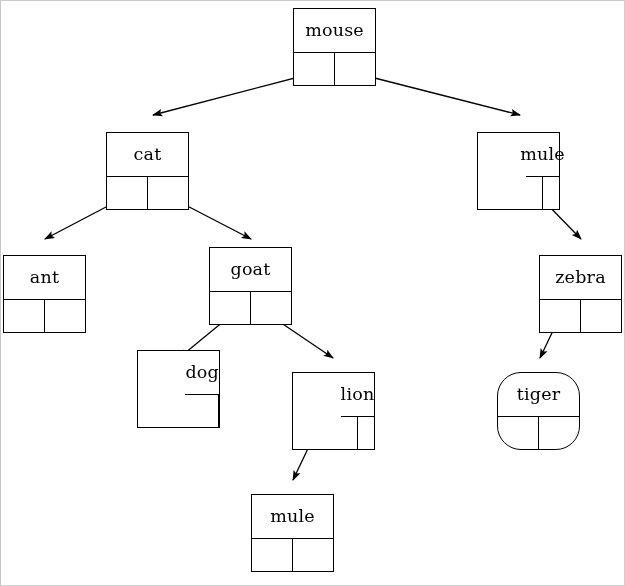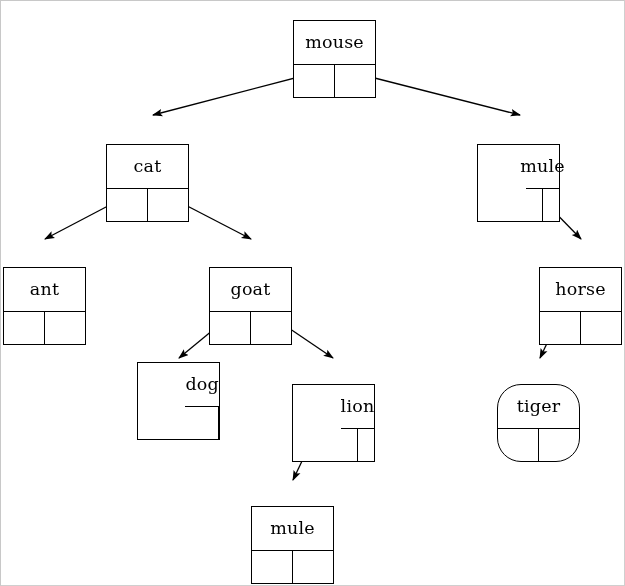--- a/index.html
+++ b/index.html
@@ -30,21 +30,20 @@
   }
   .node {
     position: absolute;
     width: 83px;
     height: 78px;
     box-sizing: border-box;
     border: 1.4px solid #000000;
     background: #ffffff;
     display: flex;
     flex-direction: column;
-    margin-top: 12px;
   }
   .node-label {
     height: 44px;
     box-sizing: border-box;
     border-bottom: 1.4px solid #000000;
     display: flex;
     align-items: center;
     justify-content: center;
     font-size: 17.5px;
     color: #000000;
@@ -109,29 +108,29 @@
           <div class="ptr-cell right"></div>
         </div>
       </div>
       <div class="node" style="left: 2px; top: 254px; justify-content: center;">
         <div class="node-label">ant</div>
         <div class="node-ptrs">
           <div class="ptr-cell left"></div>
           <div class="ptr-cell right"></div>
         </div>
       </div>
-      <div class="node" style="left: 208px; top: 254px;">
+      <div class="node" style="left: 208px; top: 246px;">
         <div class="node-label">goat</div>
         <div class="node-ptrs">
           <div class="ptr-cell left"></div>
           <div class="ptr-cell right"></div>
         </div>
       </div>
       <div class="node" style="left: 538px; top: 254px;">
-        <div class="node-label">horse</div>
+        <div class="node-label">zebra</div>
         <div class="node-ptrs">
           <div class="ptr-cell left"></div>
           <div class="ptr-cell right"></div>
         </div>
       </div>
       <div class="node" style="left: 136px; top: 349px; align-items: flex-end;">
         <div class="node-label">dog</div>
         <div class="node-ptrs">
           <div class="ptr-cell left"></div>
           <div class="ptr-cell right"></div>

